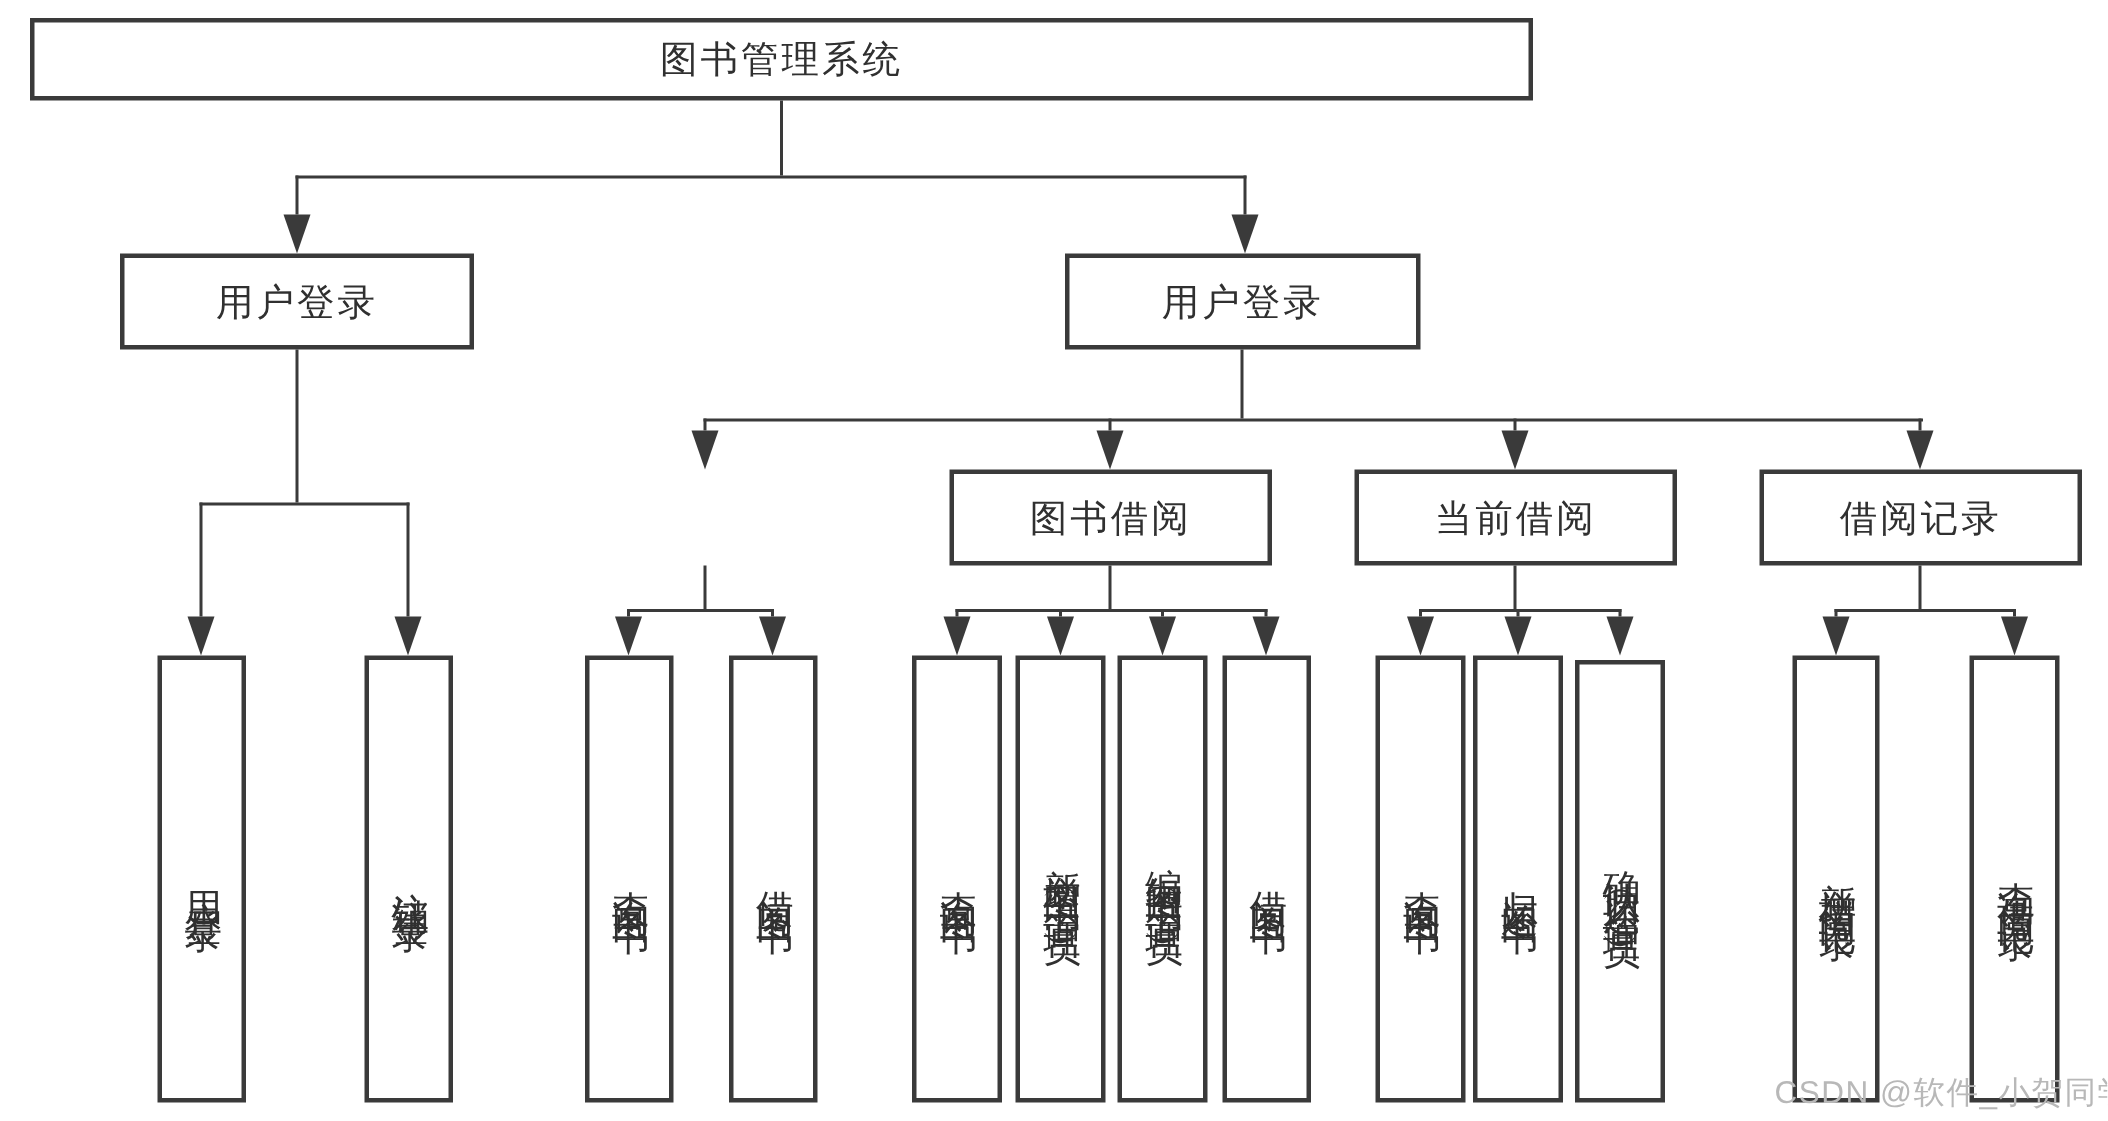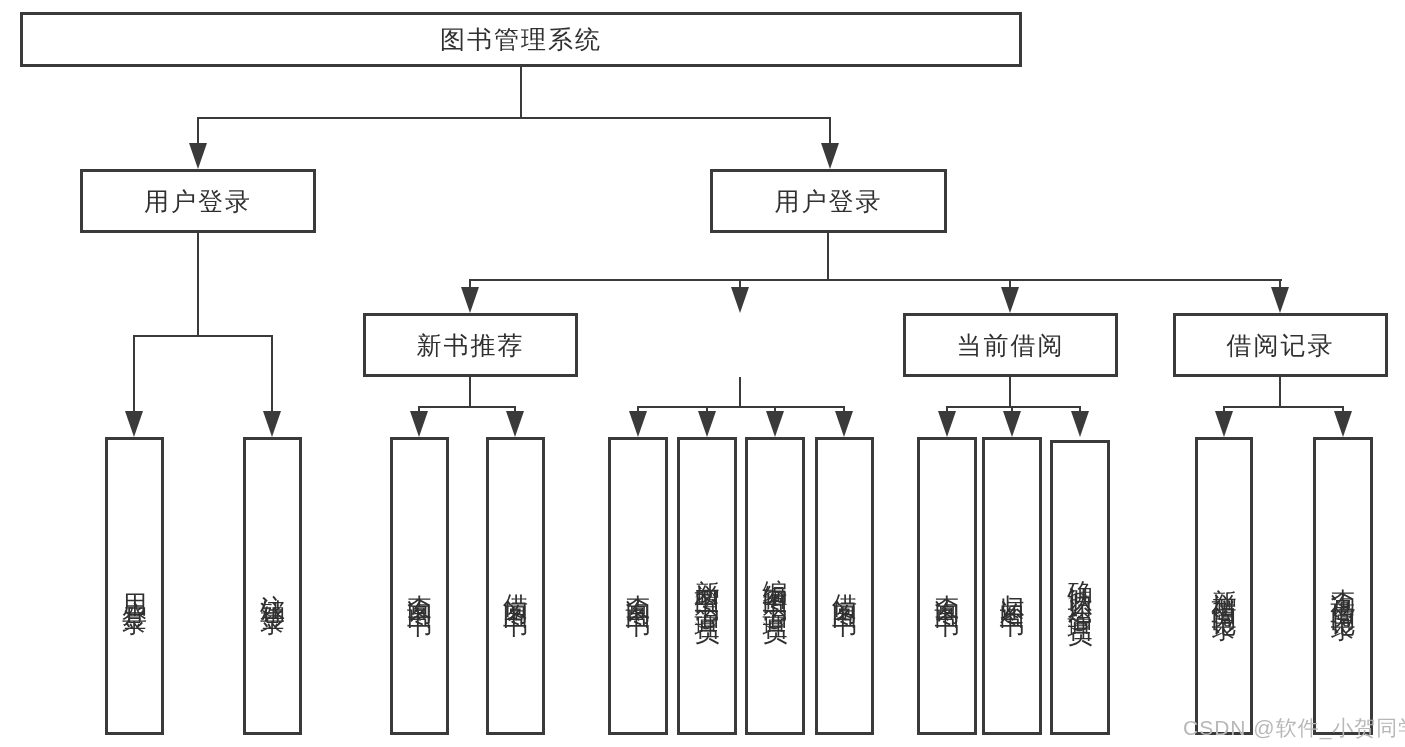--- a/index.html
+++ b/index.html
@@ -67,22 +67,22 @@
   <div class="hl" style="left:469px;top:279px;width:813px;"></div>
   <div class="vl" style="left:469px;top:279px;height:8px;"></div>
   <div class="ah" style="left:461px;top:287px;"></div>
   <div class="vl" style="left:739px;top:279px;height:8px;"></div>
   <div class="ah" style="left:731px;top:287px;"></div>
   <div class="vl" style="left:1009px;top:279px;height:8px;"></div>
   <div class="ah" style="left:1001px;top:287px;"></div>
   <div class="vl" style="left:1279px;top:279px;height:8px;"></div>
   <div class="ah" style="left:1271px;top:287px;"></div>
 
-  <div class="box" style="left:363px;top:313px;width:215px;height:64px;">
-    <span>新书推荐</span>
+  <div class="box" style="left:633px;top:313px;width:215px;height:64px;">
+    <span>图书借阅</span>
   </div>
   <div class="box" style="left:1173px;top:313px;width:215px;height:64px;">
     <span>借阅记录</span>
   </div>
   <div class="box" style="left:903px;top:313px;width:215px;height:64px;">
     <span>当前借阅</span>
   </div>
 
   <div class="vl" style="left:469px;top:377px;height:29px;"></div>
   <div class="hl" style="left:418px;top:406px;width:98px;"></div>

